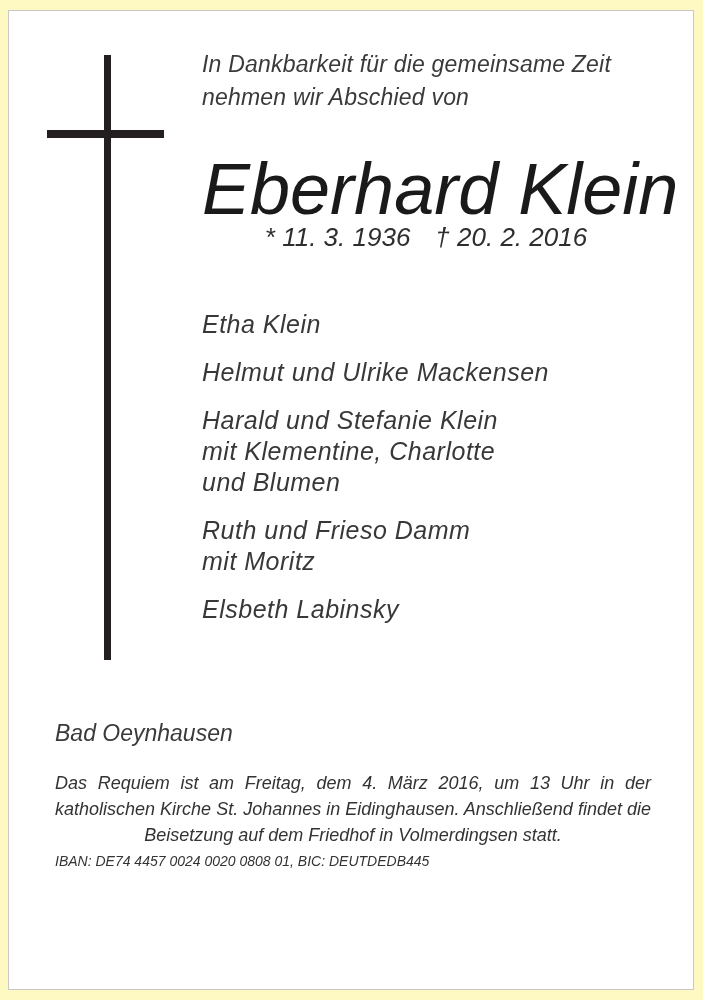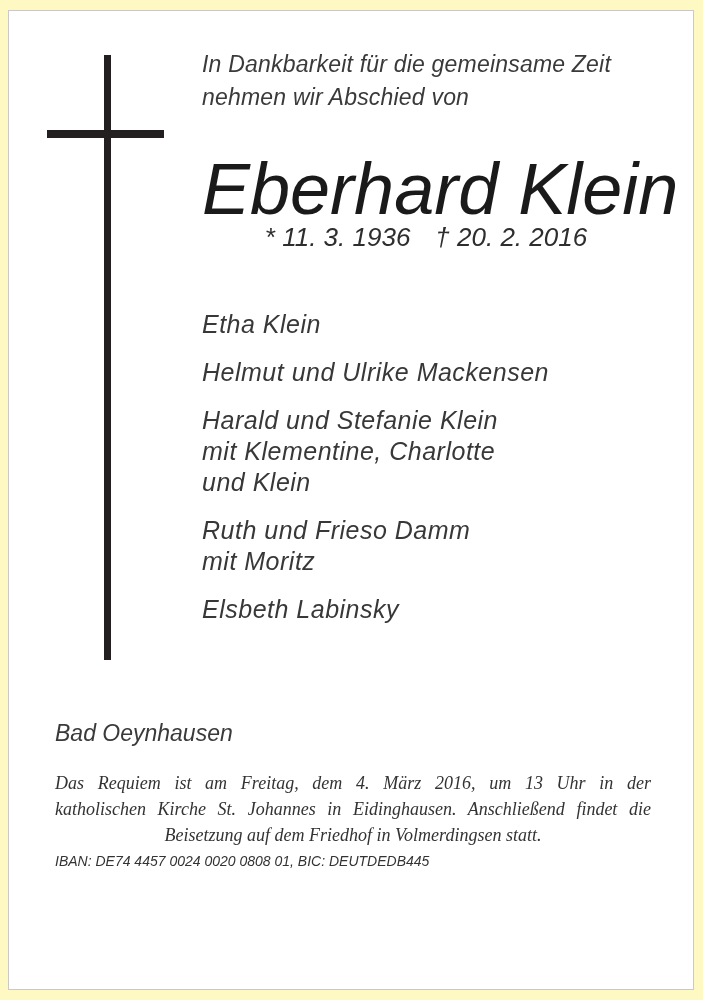--- a/index.html
+++ b/index.html
@@ -99,21 +99,20 @@
   .city {
     font-size: 23px;
     line-height: 26px;
     margin: 0 0 24px 0;
     color: #3a3a3a;
   }
   .para {
     font-size: 18px;
     line-height: 26px;
     margin: 0;
-    font-family: Liberation Serif, serif;
   }
   .para + .para {
     margin-top: 6px;
   }
   .jline {
     text-align: justify;
     text-align-last: justify;
   }
   .lline {
     text-align: center;
@@ -150,21 +149,21 @@
   <div class="mourners">
     <div class="mourner-group">
       <div>Etha Klein</div>
     </div>
     <div class="mourner-group">
       <div>Helmut und Ulrike Mackensen</div>
     </div>
     <div class="mourner-group">
       <div>Harald und Stefanie Klein</div>
       <div>mit Klementine, Charlotte</div>
-      <div>und Klein</div>
+      <div>und Blumen</div>
     </div>
     <div class="mourner-group">
       <div>Ruth und Frieso Damm</div>
       <div>mit Moritz</div>
     </div>
     <div class="mourner-group">
       <div>Elsbeth Labinsky</div>
     </div>
   </div>
 

